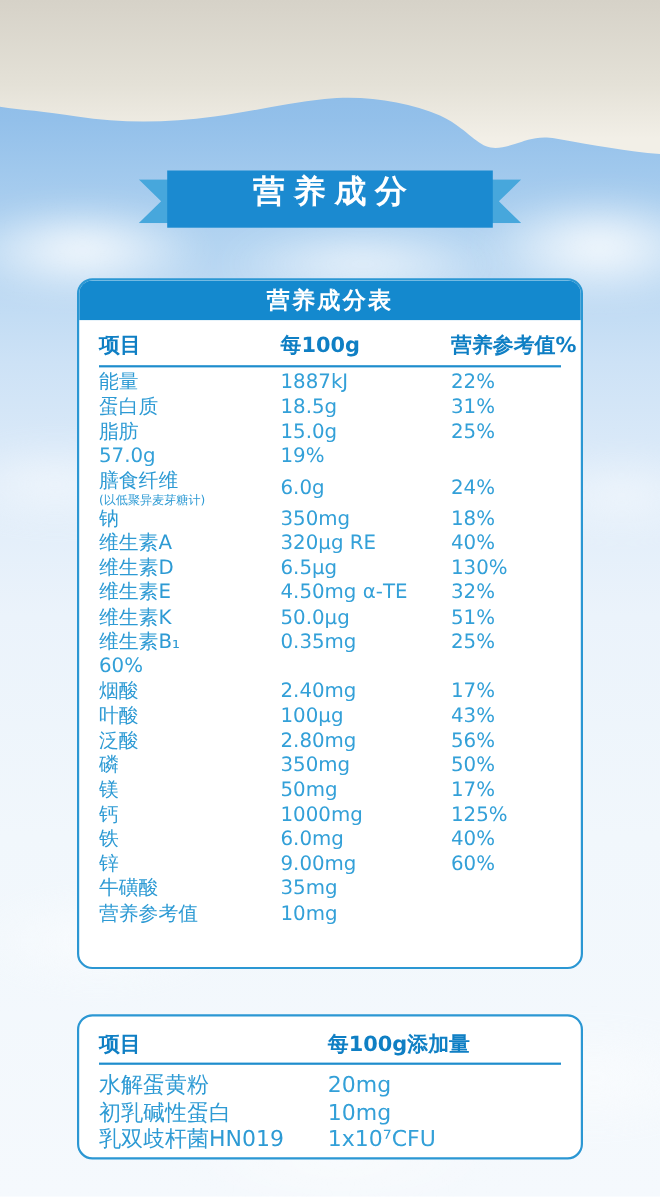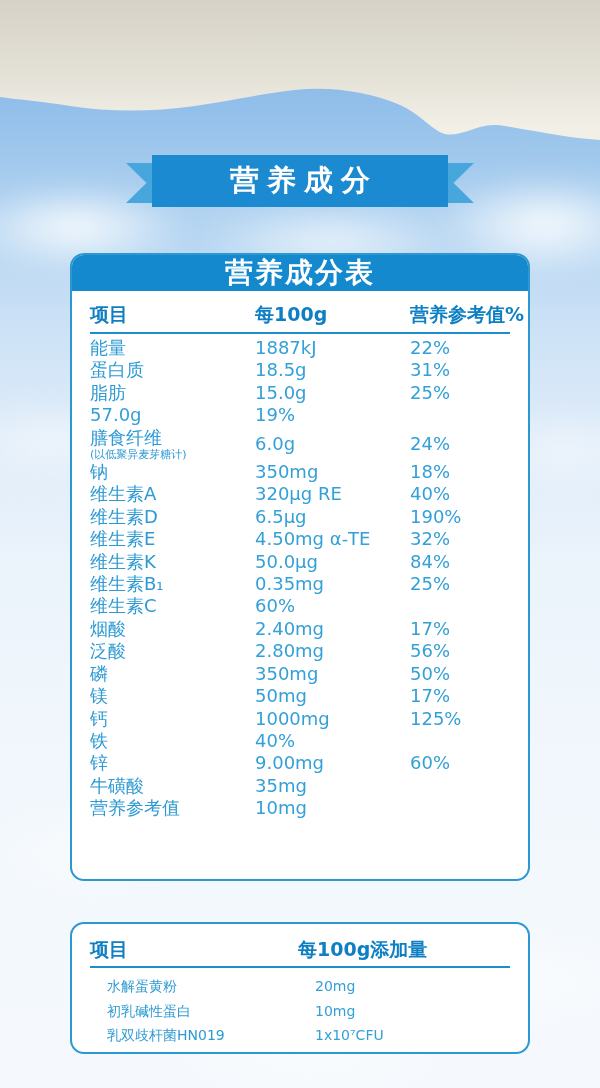--- a/index.html
+++ b/index.html
@@ -8,39 +8,39 @@
     background:linear-gradient(180deg,#7fb3e3 0px,#93c0ea 110px,#b3d4f1 220px,#cde2f6 330px,#dfecf9 440px,#ebf3fb 560px,#f1f7fc 760px,#f5f9fd 1088px);}
   .cloud{position:absolute;border-radius:50%;filter:blur(14px);
     background:radial-gradient(ellipse at center,rgba(255,255,255,.95) 0%,rgba(255,255,255,0) 70%);}
   .milk{position:absolute;top:0;left:0;}
   
   .ribbon{position:absolute;top:150px;left:0;width:600px;height:62px;}
   .ribbon .tail{position:absolute;top:13px;width:64px;height:40px;background:#47a7dc;}
   .ribbon .tail-left{left:126px;clip-path:polygon(0 0,100% 0,100% 100%,0 100%,32% 50%);}
   .ribbon .tail-right{left:410px;clip-path:polygon(0 0,100% 0,68% 50%,100% 100%,0 100%);}
   .ribbon .band{position:absolute;left:152px;top:5px;width:296px;height:52px;background:#1b8ad0;
-    display:flex;align-items:center;justify-content:center;color:#fff;font-size:29px;font-weight:bold;letter-spacing:8px;text-indent:8px;}
+    display:flex;align-items:flex-start;justify-content:center;color:#fff;font-size:29px;font-weight:bold;letter-spacing:8px;text-indent:8px;}
   
   .card{position:absolute;left:70px;width:456px;background:#fff;border:2px solid #2b97d3;border-radius:14px;overflow:hidden;}
   .card1{top:253px;height:624px;}
-  .card1-header{height:36px;line-height:36px;text-align:center;background:#1489ce;color:#fff;font-size:28px;font-weight:bold;letter-spacing:2px;}
+  .card1-header{height:36px;line-height:36px;text-align:center;background:#1489ce;color:#fff;font-size:21px;font-weight:bold;letter-spacing:2px;}
   .card1-body{padding:6px 18px 6px 18px;}
   .thead{display:grid;grid-template-columns:165px 155px 1fr;line-height:26px;padding:4px 0 5px 0;
     border-bottom:2px solid #1e8dcd;color:#0f7fc4;font-weight:bold;font-size:19px;}
   .thead .h-nrv{text-align:left;white-space:nowrap;}
   .rows{padding-top:3px;}
   .row{display:grid;grid-template-columns:165px 155px 1fr;align-items:center;color:#33a0d8;font-size:18px;line-height:22.4px;}
   .row .c-item{color:#2d9ad4;}
   .row .note{display:block;font-size:11px;line-height:13px;color:#2d9ad4;margin-top:-1px;}
   .card2{top:922px;height:128px;}
   .card2-body{padding:10px 18px 6px 18px;}
   .thead2{display:grid;grid-template-columns:208px 1fr;line-height:26px;padding:2px 0 4px 0;
     border-bottom:2px solid #1e8dcd;color:#0f7fc4;font-weight:bold;font-size:19px;}
   .rows2{padding-top:6px;}
-  .row2{display:grid;grid-template-columns:208px 1fr;color:#33a0d8;font-size:14px;line-height:24.5px;margin-left:17px;}
+  .row2{display:grid;grid-template-columns:208px 1fr;color:#33a0d8;font-size:20px;line-height:24.5px;}
   .row2 .c-item{color:#2d9ad4;}
 </style>
 </head>
 <body>
 
 <div class="stage">
 
   <div class="cloud" style="left:-40px;top:185px;width:230px;height:85px;"></div>
   <div class="cloud" style="left:200px;top:205px;width:260px;height:70px;opacity:.8;"></div>
   <div class="cloud" style="left:430px;top:175px;width:230px;height:100px;"></div>
@@ -145,68 +145,72 @@
             <span class="c-val">320μg RE</span>
             <span class="c-nrv">40%</span>
           </div>
 
           <div class="row">
             <span class="c-item">
               <span>维生素D</span>
               
             </span>
             <span class="c-val">6.5μg</span>
-            <span class="c-nrv">190%</span>
+            <span class="c-nrv">130%</span>
           </div>
 
           <div class="row">
             <span class="c-item">
               <span>维生素E</span>
               
             </span>
             <span class="c-val">4.50mg α-TE</span>
             <span class="c-nrv">32%</span>
           </div>
 
           <div class="row">
             <span class="c-item">
               <span>维生素K</span>
               
             </span>
             <span class="c-val">50.0μg</span>
-            <span class="c-nrv">84%</span>
+            <span class="c-nrv">51%</span>
           </div>
 
 
           <div class="row">
             <span class="c-item">
               <span>维生素B₁</span>
               
             </span>
             <span class="c-val">0.35mg</span>
             <span class="c-nrv">25%</span>
           </div>
 
           <div class="row">
-            <span class="c-item">
-              <span>维生素C</span>
-              
-            </span>
             <span class="c-nrv">60%</span>
           </div>
 
           <div class="row">
             <span class="c-item">
               <span>烟酸</span>
               
             </span>
             <span class="c-val">2.40mg</span>
             <span class="c-nrv">17%</span>
           </div>
 
+          <div class="row">
+            <span class="c-item">
+              <span>叶酸</span>
+              
+            </span>
+            <span class="c-val">100μg</span>
+            <span class="c-nrv">43%</span>
+          </div>
 
           <div class="row">
             <span class="c-item">
               <span>泛酸</span>
               
             </span>
             <span class="c-val">2.80mg</span>
             <span class="c-nrv">56%</span>
           </div>
 
@@ -235,20 +239,21 @@
             </span>
             <span class="c-val">1000mg</span>
             <span class="c-nrv">125%</span>
           </div>
 
           <div class="row">
             <span class="c-item">
               <span>铁</span>
               
             </span>
+            <span class="c-val">6.0mg</span>
             <span class="c-nrv">40%</span>
           </div>
 
           <div class="row">
             <span class="c-item">
               <span>锌</span>
               
             </span>
             <span class="c-val">9.00mg</span>
             <span class="c-nrv">60%</span>

